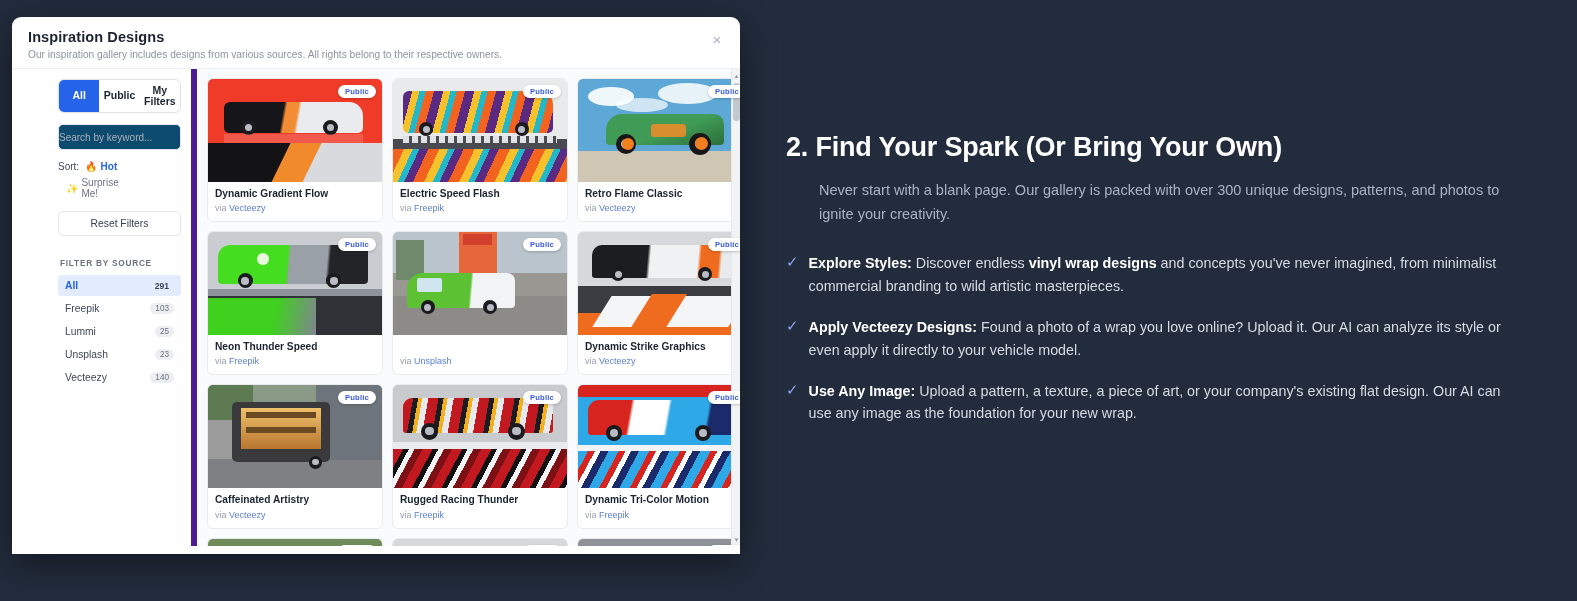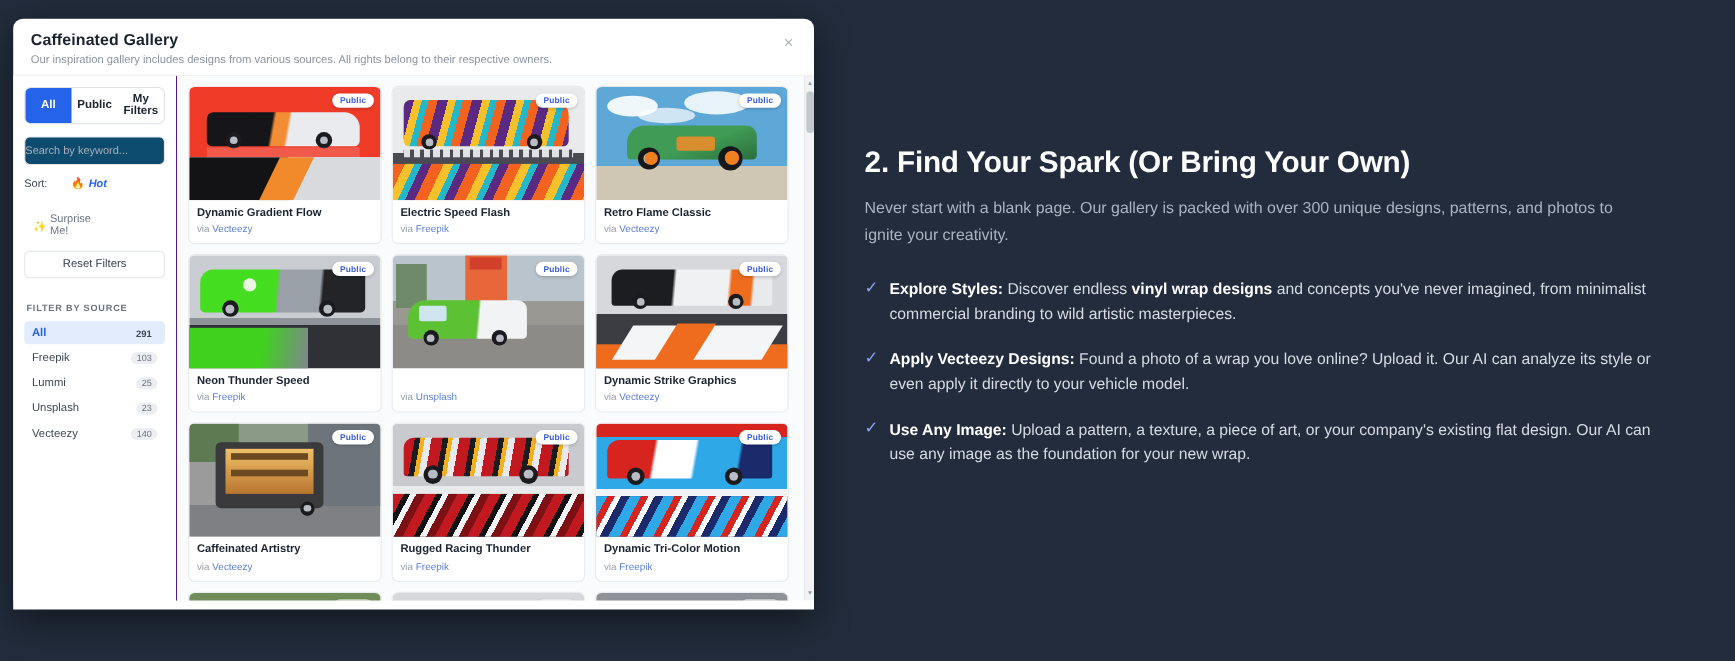--- a/index.html
+++ b/index.html
@@ -25,47 +25,47 @@
     position:absolute; right:13px; top:12px; width:20px; height:20px;
     display:flex; align-items:center; justify-content:center;
     color:#aab1bb; font-size:15px; line-height:1; cursor:pointer; background:none; border:none;
   }
 
   .modal-body { display:flex; height:478px; border-top:1px solid #edeff2; }
 
   
   .sidebar {
     width:149px; flex:0 0 149px; padding:10px 10px 0 10px;
-    border-right:1px solid #4c1d95; background:#fff;
+    border-right:6px solid #4c1d95; background:#fff;margin-left:36px;
   }
   .seg {
     display:flex; border:1px solid #dfe3e8; border-radius:6px; overflow:hidden;
     height:34px; background:#fff;
   }
   .seg-item {
     flex:1; display:flex; align-items:center; justify-content:center; text-align:center;
     font-size:10.5px; font-weight:bold; color:#1b2330; cursor:pointer; line-height:1.05;
     padding:0 2px;
   }
   .seg-item.active { background:#2563eb; color:#fff; }
 
   .search-box {
     margin-top:11px; width:100%; height:26px; border:1px solid #e3e6ea; border-radius:5px;
     font-size:10px; color:#9aa1ac; padding:0 0; background:#0c4a6e;
     font-family:"Liberation Sans", sans-serif; outline:none;
   }
   .search-box::placeholder { color:#a9b0ba; }
 
   .sort-row {
-    margin-top:11px; display:flex; align-items:center; gap:22px; font-size:10px; color:#4b5563;
+    margin-top:11px; display:flex; align-items:center; gap:6px; font-size:10px; color:#4b5563;
     flex-wrap:wrap;
   }
   .sort-label { color:#3f4755; }
   .sort-chip { display:flex; align-items:center; gap:3px; cursor:pointer; }
-  .sort-chip .txt { color:#2563eb; font-weight:bold; font-size:10px;font-style:italic; }
+  .sort-chip .txt { color:#2563eb; font-weight:bold; font-size:10px; }
   .sort-chip2 { display:flex; align-items:center; gap:3px; cursor:pointer; margin-left:8px; max-width:54px; }
   .sort-chip2 .txt { color:#6b7280; font-size:10px; line-height:1.05; text-align:left; }
 
   .reset-btn {
     margin-top:12px; width:100%; height:25px; border:1px solid #e3e6ea; border-radius:5px;
     background:#fff; font-size:10.3px; color:#374151; cursor:pointer;
     font-family:"Liberation Sans", sans-serif;
   }
 
   .filter-head {
@@ -127,36 +127,36 @@
   .vscroll .arrow {
     position:absolute; left:0; width:9px; height:11px; color:#9aa0a8; font-size:6px;
     display:flex; align-items:center; justify-content:center; cursor:pointer;
   }
   .vscroll .arrow.up { top:1px; }
   .vscroll .arrow.dn { bottom:1px; }
 
   
   .right { position:absolute; left:786px; top:132px; width:725px; }
   .r-title { font-size:27px; font-weight:bold; color:#ffffff; letter-spacing:-.2px; line-height:1.15; }
-  .r-sub { margin-top:16px; font-size:14.5px; color:#aab3c2; line-height:1.62; max-width:700px; }
+  .r-sub { margin-top:16px; font-size:14.5px; color:#aab3c2; line-height:1.62; max-width:700px;margin-left:33px; }
   .r-list { margin-top:26px; }
   .r-item { display:flex; gap:10px; margin-bottom:18px; }
   .chk { color:#8aa4f5; font-size:15px; line-height:1.35; flex:0 0 auto; }
   .r-text { font-size:14.3px; color:#d6dbe4; line-height:1.6; }
   .r-text b { color:#ffffff; font-weight:bold; }
 </style>
 </head>
 <body>
 
 <div class="screen">
 
   <div class="modal">
 
     <div class="modal-head">
-      <div class="modal-title">Caffeinated Gallery</div>
+      <div class="modal-title">Inspiration Designs</div>
       <div class="modal-sub">Our inspiration gallery includes designs from various sources. All rights belong to their respective owners.</div>
       <button class="close-btn">×</button>
     </div>
 
     <div class="modal-body">
 
       <div class="sidebar">
 
         <div class="seg">
           <div class="seg-item active">All</div>

